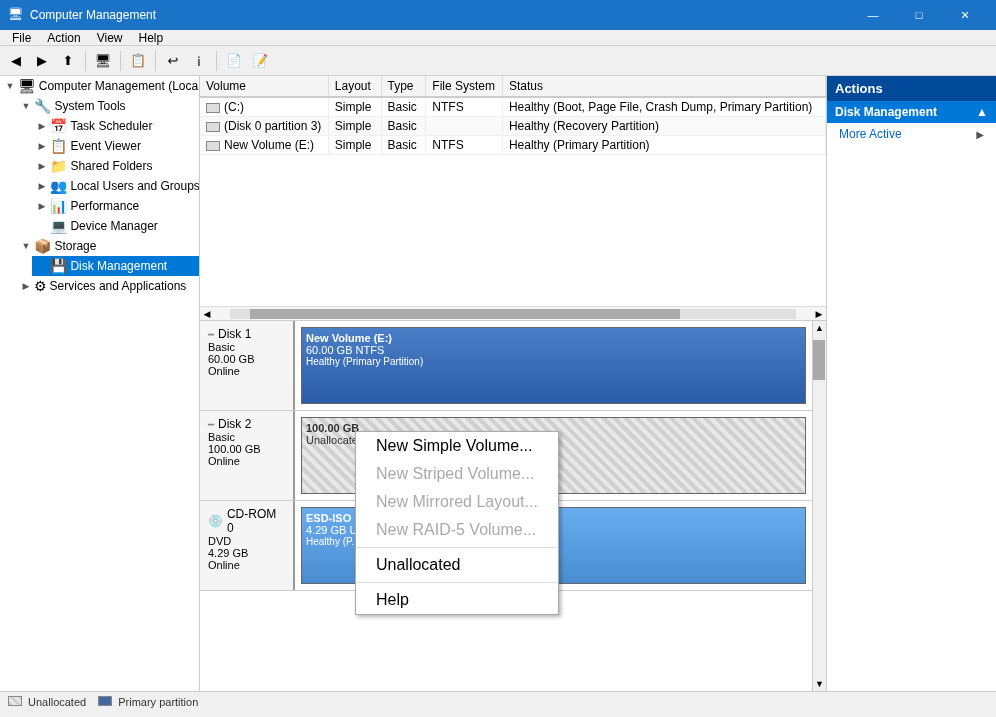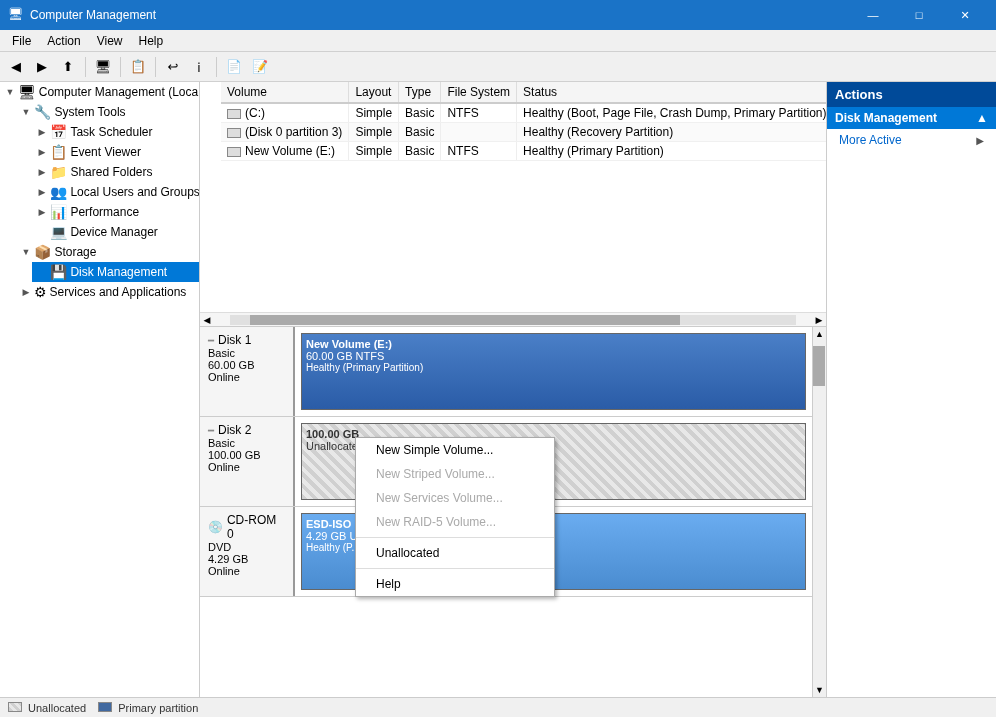--- a/index.html
+++ b/index.html
@@ -6,21 +6,21 @@
     body { font-family: 'Segoe UI', Tahoma, sans-serif; font-size: 12px; background: #f0f0f0; width: 996px; height: 717px; overflow: hidden; }
     
     
     .title-bar { background: #1a73c7; height: 30px; display: flex; align-items: center; padding: 0 8px; color: white; user-select: none; }
     .title-bar-icon { width: 16px; height: 16px; margin-right: 6px; }
     .title-bar-text { flex: 1; font-size: 12px; }
     .title-bar-controls { display: flex; gap: 0; }
     .title-bar-btn { width: 46px; height: 30px; display: flex; align-items: center; justify-content: center; color: white; cursor: pointer; font-size: 11px; }
     
     
-    .menu-bar { background: #f0f0f0; height: 22px; display: flex; align-items: center; padding: 0 4px; border-bottom: 1px solid #d0d0d0; }
+    .menu-bar { background: #f0f0f0; height: 16px; display: flex; align-items: center; padding: 0 4px; border-bottom: 1px solid #d0d0d0; }
     .menu-item { padding: 2px 8px; cursor: pointer; font-size: 12px; }
     
     
     .toolbar { background: #f0f0f0; height: 30px; display: flex; align-items: center; padding: 2px 4px; border-bottom: 1px solid #d0d0d0; gap: 2px; }
     .toolbar-btn { width: 24px; height: 24px; display: flex; align-items: center; justify-content: center; border: 1px solid transparent; cursor: pointer; font-size: 13px; background: transparent; }
     .toolbar-sep { width: 1px; height: 20px; background: #ccc; margin: 0 3px; }
     
     
     .main-container { display: flex; height: calc(717px - 30px - 22px - 30px - 20px); }
     
@@ -32,21 +32,21 @@
     .tree-expand { width: 16px; height: 16px; display: flex; align-items: center; justify-content: center; font-size: 9px; color: #555; cursor: pointer; flex-shrink: 0; }
     .tree-icon { font-size: 14px; margin-right: 3px; flex-shrink: 0; }
     .tree-label { font-size: 12px; }
     .indent1 { margin-left: 16px; }
     .indent2 { margin-left: 32px; }
     
     
     .center-panel { flex: 1; display: flex; flex-direction: column; background: white; overflow: hidden; }
     
     
-    .table-area { flex: 0 0 auto; height: 230px; overflow-y: auto; overflow-x: auto; margin-left: 21px; }
+    .table-area { flex: 0 0 auto; height: 230px; overflow-y: auto; overflow-x: auto; }
     table { width: 100%; border-collapse: collapse; font-size: 12px; }
     table th { background: #f5f5f5; border-right: 1px solid #ddd; border-bottom: 2px solid #ccc; padding: 3px 6px; text-align: left; font-weight: normal; font-size: 12px; white-space: nowrap; cursor: pointer; }
     table td { border-right: 1px solid #eee; border-bottom: 1px solid #f0f0f0; padding: 2px 6px; white-space: nowrap; }
     table tr:nth-child(even) td { background: #fafafa; }
     .disk-icon { display: inline-block; width: 14px; height: 10px; border: 1px solid #888; background: #ddd; margin-right: 4px; vertical-align: middle; }
     
     
     .h-scroll { height: 14px; background: #f5f5f5; border-top: 1px solid #ddd; display: flex; align-items: center; }
     .h-scroll-track { flex: 1; height: 10px; background: #e0e0e0; margin: 0 16px; position: relative; }
     .h-scroll-thumb { width: 430px; height: 10px; background: #aaa; position: absolute; left: 20px; cursor: pointer; }
@@ -63,21 +63,21 @@
     
     .partition-block { border: 1px solid #666; margin: 2px; display: flex; flex-direction: column; justify-content: flex-start; padding: 4px; font-size: 11px; cursor: pointer; position: relative; }
     .partition-block.ntfs-blue { background: linear-gradient(to bottom, #4a7fc7, #2a5ca7); color: white; }
     .partition-block.unallocated { background: repeating-linear-gradient(45deg, #d0d0d0, #d0d0d0 4px, #e8e8e8 4px, #e8e8e8 8px); }
     .partition-block.cdrom { background: linear-gradient(to bottom, #6aacf0, #4a8cd0); color: white; }
     .partition-block-name { font-weight: bold; font-size: 11px; }
     .partition-block-size { font-size: 11px; }
     .partition-block-status { font-size: 10px; }
     
     
-    .context-menu { position: absolute; background: white; border: 1px solid #aaa; box-shadow: 2px 2px 4px rgba(0,0,0,0.3); z-index: 1000; min-width: 200px; font-size: 12px; }
+    .context-menu { position: absolute; background: white; border: 1px solid #aaa; box-shadow: 2px 2px 4px rgba(0,0,0,0.3); z-index: 1000; min-width: 200px; font-size: 16px; }
     .context-menu-item { padding: 5px 20px; cursor: pointer; white-space: nowrap; }
     .context-menu-item.disabled { color: #aaa; cursor: default; }
     .context-menu-sep { height: 1px; background: #ddd; margin: 3px 0; }
     
     
     .actions-panel { width: 170px; background: white; border-left: 1px solid #ccc; overflow-y: auto; }
     .actions-header { background: #0078d7; color: white; padding: 4px 8px; font-size: 12px; font-weight: bold; display: flex; justify-content: space-between; align-items: center; cursor: pointer; }
     .actions-item { padding: 4px 12px; font-size: 12px; color: #0066cc; cursor: pointer; display: flex; justify-content: space-between; align-items: center; }
     .actions-item-arrow { font-size: 10px; color: #555; }
     
@@ -265,21 +265,21 @@
         </div>
         <div class="disk-partitions" style="position:relative;">
           <div class="partition-block unallocated" style="flex:1; min-height:70px; padding:4px;">
             <div class="partition-block-name" style="color:#333">100.00 GB</div>
             <div class="partition-block-size" style="color:#333">Unallocated</div>
           </div>
 
           <div class="context-menu" style="top:20px;left:60px;">
             <div class="context-menu-item">New Simple Volume...</div>
             <div class="context-menu-item disabled">New Striped Volume...</div>
-            <div class="context-menu-item disabled">New Services Volume...</div>
+            <div class="context-menu-item disabled">New Mirrored Layout...</div>
             <div class="context-menu-item disabled">New RAID-5 Volume...</div>
             <div class="context-menu-sep"></div>
             <div class="context-menu-item">Unallocated</div>
             <div class="context-menu-sep"></div>
             <div class="context-menu-item">Help</div>
           </div>
         </div>
         <div style="width:14px;background:#f0f0f0;border-left:1px solid #ccc;"></div>
       </div>
 

